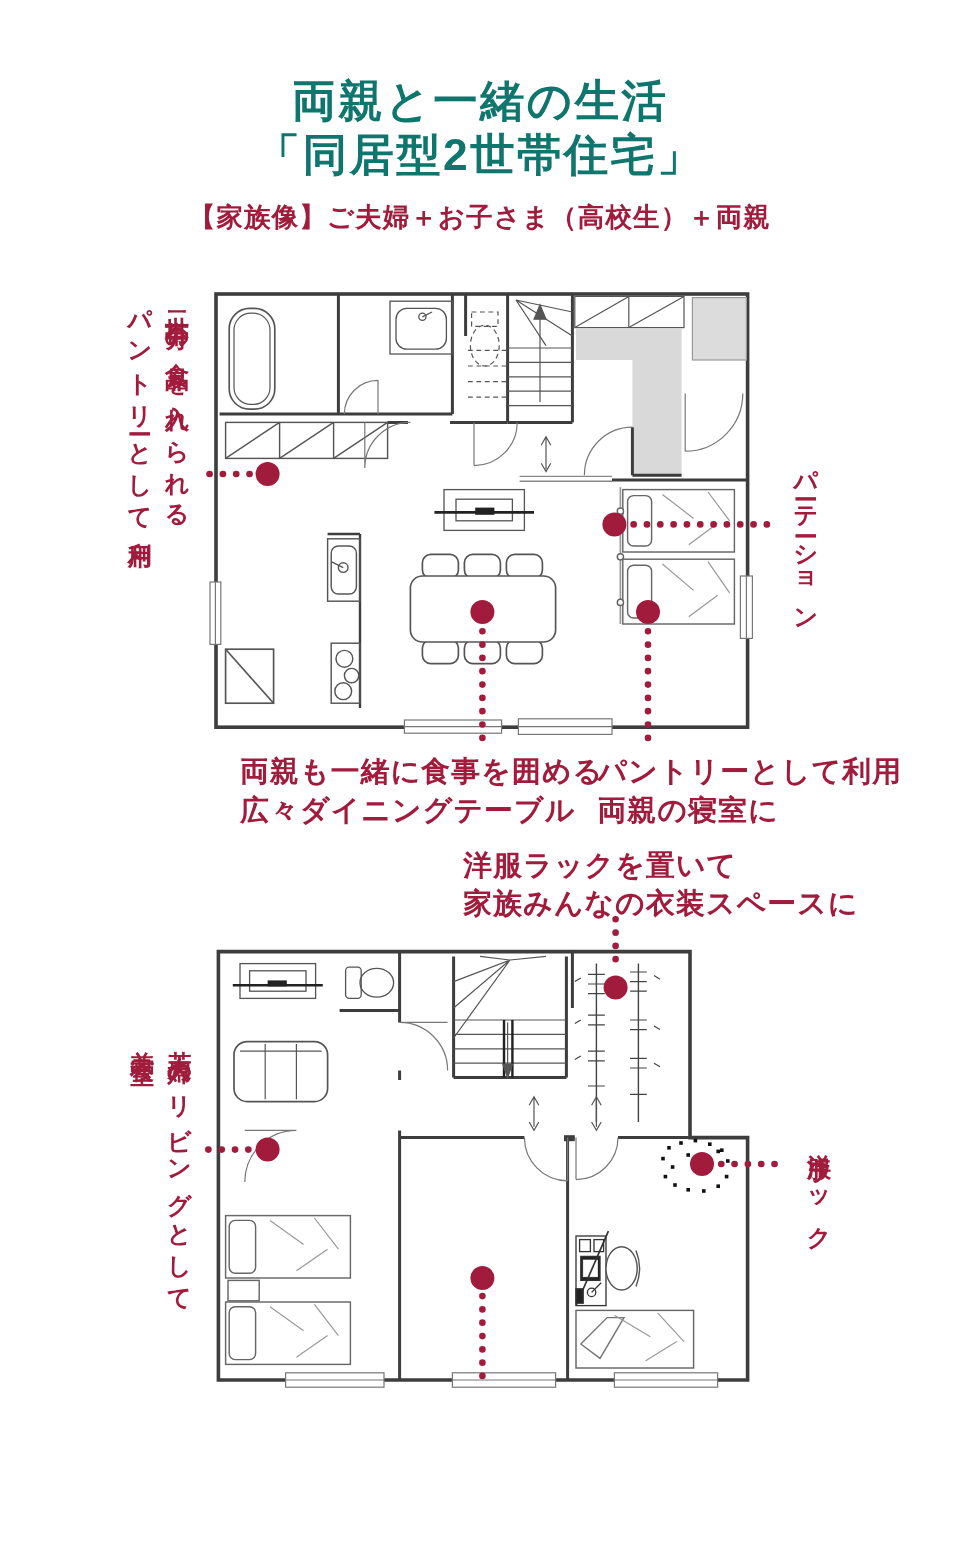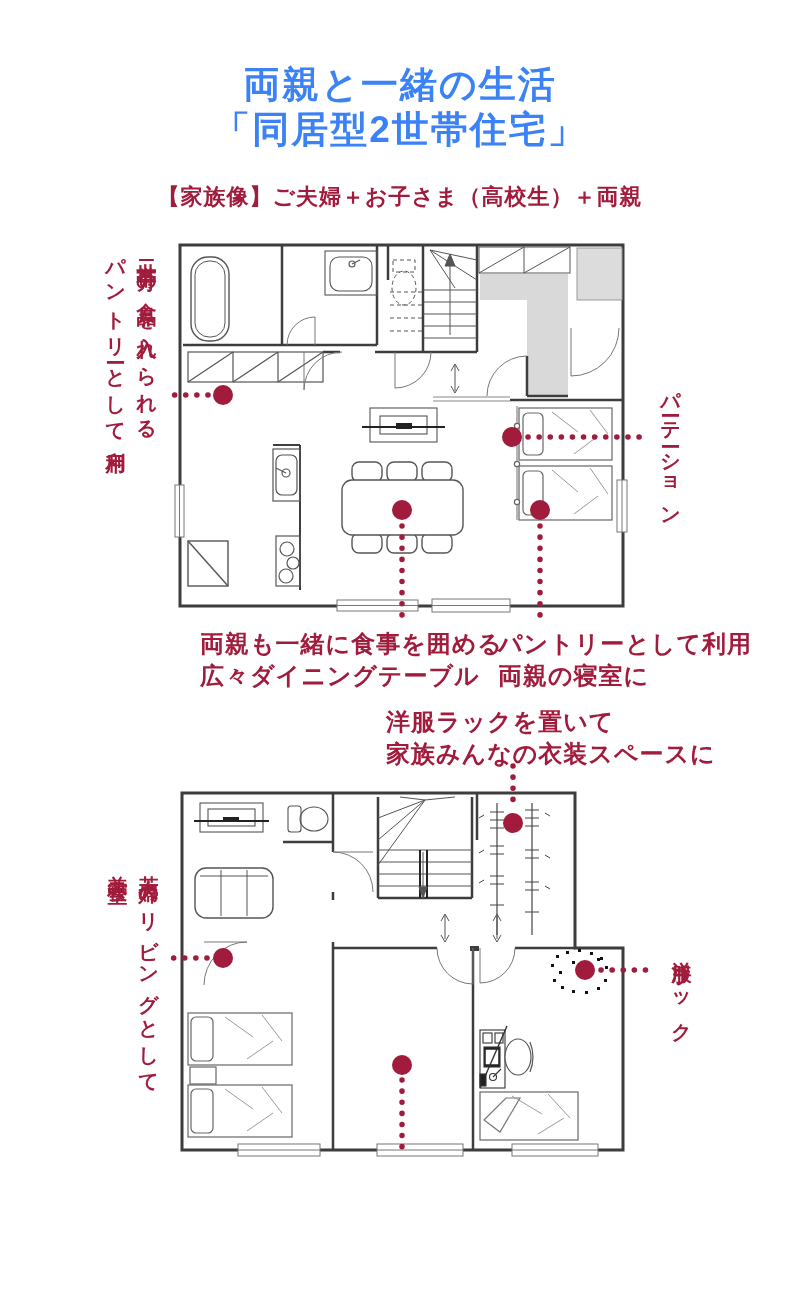--- a/index.html
+++ b/index.html
@@ -1,21 +1,21 @@
 <!DOCTYPE html>
 <html><head>
 <meta charset="utf-8">
 <style>
   html,body{margin:0;padding:0;}
   body{width:800px;height:1300px;background:#fff;position:relative;
        font-family:"Liberation Sans","DejaVu Sans",sans-serif;overflow:hidden;}
   .page{position:absolute;inset:0;}
   .hdr{position:absolute;left:0;top:62px;width:800px;text-align:center;}
-  .title{font-size:37px;font-weight:bold;color:#3b82f6;line-height:1.22;letter-spacing:2px;white-space:pre-line;}
-  .subtitle{margin-top:30px;font-size:22px;font-weight:bold;color:#a11c3c;letter-spacing:1px;}
+  .title{font-size:37px;font-weight:bold;color:#0f766e;line-height:1.22;letter-spacing:2px;white-space:pre-line;}
+  .subtitle{margin-top:14px;font-size:22px;font-weight:bold;color:#a11c3c;letter-spacing:1px;}
   .sect{position:absolute;left:0;width:800px;}
   #sect1{top:230px;height:470px;}
   #sect2{top:700px;height:520px;}
   .sect svg{position:absolute;left:0;top:0;}
   .lab{position:absolute;color:#a11c3c;font-weight:bold;white-space:pre-line;}
   .h-lab{font-size:24px;line-height:32px;letter-spacing:1px;}
   .v-lab{writing-mode:vertical-rl;font-size:20px;line-height:31px;letter-spacing:4px;}
 </style>
 </head>
 <body>

